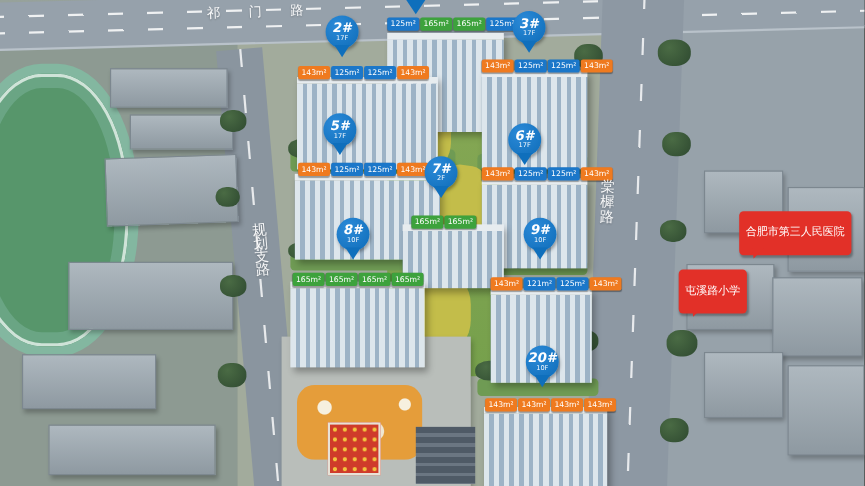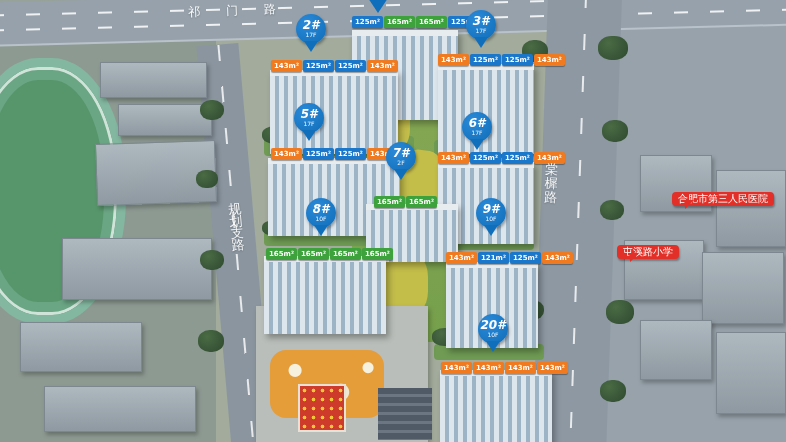--- a/index.html
+++ b/index.html
@@ -48,40 +48,40 @@
     background-image:radial-gradient(circle at 22% 30%,#f6f0df 0 6px,transparent 7px),
       radial-gradient(circle at 62% 62%,#efe7d2 0 8px,transparent 9px),
       radial-gradient(circle at 86% 26%,#f6f0df 0 5px,transparent 6px)}
   .kg-red{position:absolute;left:42px;top:78px;width:44px;height:44px;background:#cf3b2a;border:2px solid #e8e2d6;
     background-image:radial-gradient(#f2c53d 1.5px,transparent 2.2px);background-size:9px 9px}
   .kg-gray{position:absolute;left:124px;top:86px;width:36px;height:44px;background:#8d98a2}
   .pv{position:absolute;left:378px;top:388px;width:54px;height:52px;z-index:2;
     background:repeating-linear-gradient(180deg,#4f5a66 0 6px,#6b7682 6px 9px)}
   
   .tags{position:absolute;display:flex;gap:1px;z-index:4}
-  .tag{color:#fff;font-size:7px;font-weight:bold;line-height:8px;padding:2px 3px;border-radius:2px;
+  .tag{color:#fff;font-size:7px;font-weight:normal;line-height:8px;padding:2px 3px;border-radius:2px;
     white-space:nowrap;box-shadow:0 1px 1px rgba(0,0,0,.35)}
   .tag.o{background:#ef7a1f}.tag.b{background:#1b77c9}.tag.g{background:#3da23c}
   
   .pin{position:absolute;width:30px;height:30px;border-radius:50%;z-index:5;color:#fff;
     background:radial-gradient(circle at 35% 30%,#2b8ad8,#0e6cb8);
     display:flex;flex-direction:column;align-items:center;justify-content:center;
     box-shadow:1px 2px 3px rgba(0,0,0,.35);cursor:pointer}
   .pin::after{content:"";position:absolute;top:27px;left:50%;transform:translateX(-50%);
     border:7px solid transparent;border-top:11px solid #0f6fbc}
   .pin .n{font-size:12px;font-weight:bold;font-style:italic;line-height:11px}
   .pin .f{font-size:6px;line-height:7px;opacity:.95}
   .pin-tip{position:absolute;left:368px;top:-2px;width:0;height:0;z-index:5;
     border:10px solid transparent;border-top:15px solid #0f6fbc}
   
   .pill{position:absolute;left:106px;top:147px;z-index:6;background:#4c86c6;color:#fff;
     font-size:10px;line-height:12px;padding:3px 8px;border-radius:11px;
     border:1px solid #8fb9e2;white-space:nowrap;cursor:pointer}
   .bubble{position:absolute;z-index:6;background:#e23028;color:#fff;font-size:10px;line-height:12px;
-    padding:1px 6px;border-radius:4px;white-space:nowrap;box-shadow:1px 2px 2px rgba(0,0,0,.3);cursor:pointer}
+    padding:14px 6px;border-radius:4px;white-space:nowrap;box-shadow:1px 2px 2px rgba(0,0,0,.3);cursor:pointer}
   .bubble::after{content:"";position:absolute;left:9px;bottom:-8px;
     border:5px solid transparent;border-top:9px solid #e23028;transform:skewX(-24deg)}
   .bb1{left:672px;top:192px}
   .bb2{left:617px;top:245px}
 </style>
 </head>
 <body>
 
 <div class="scene">
 

